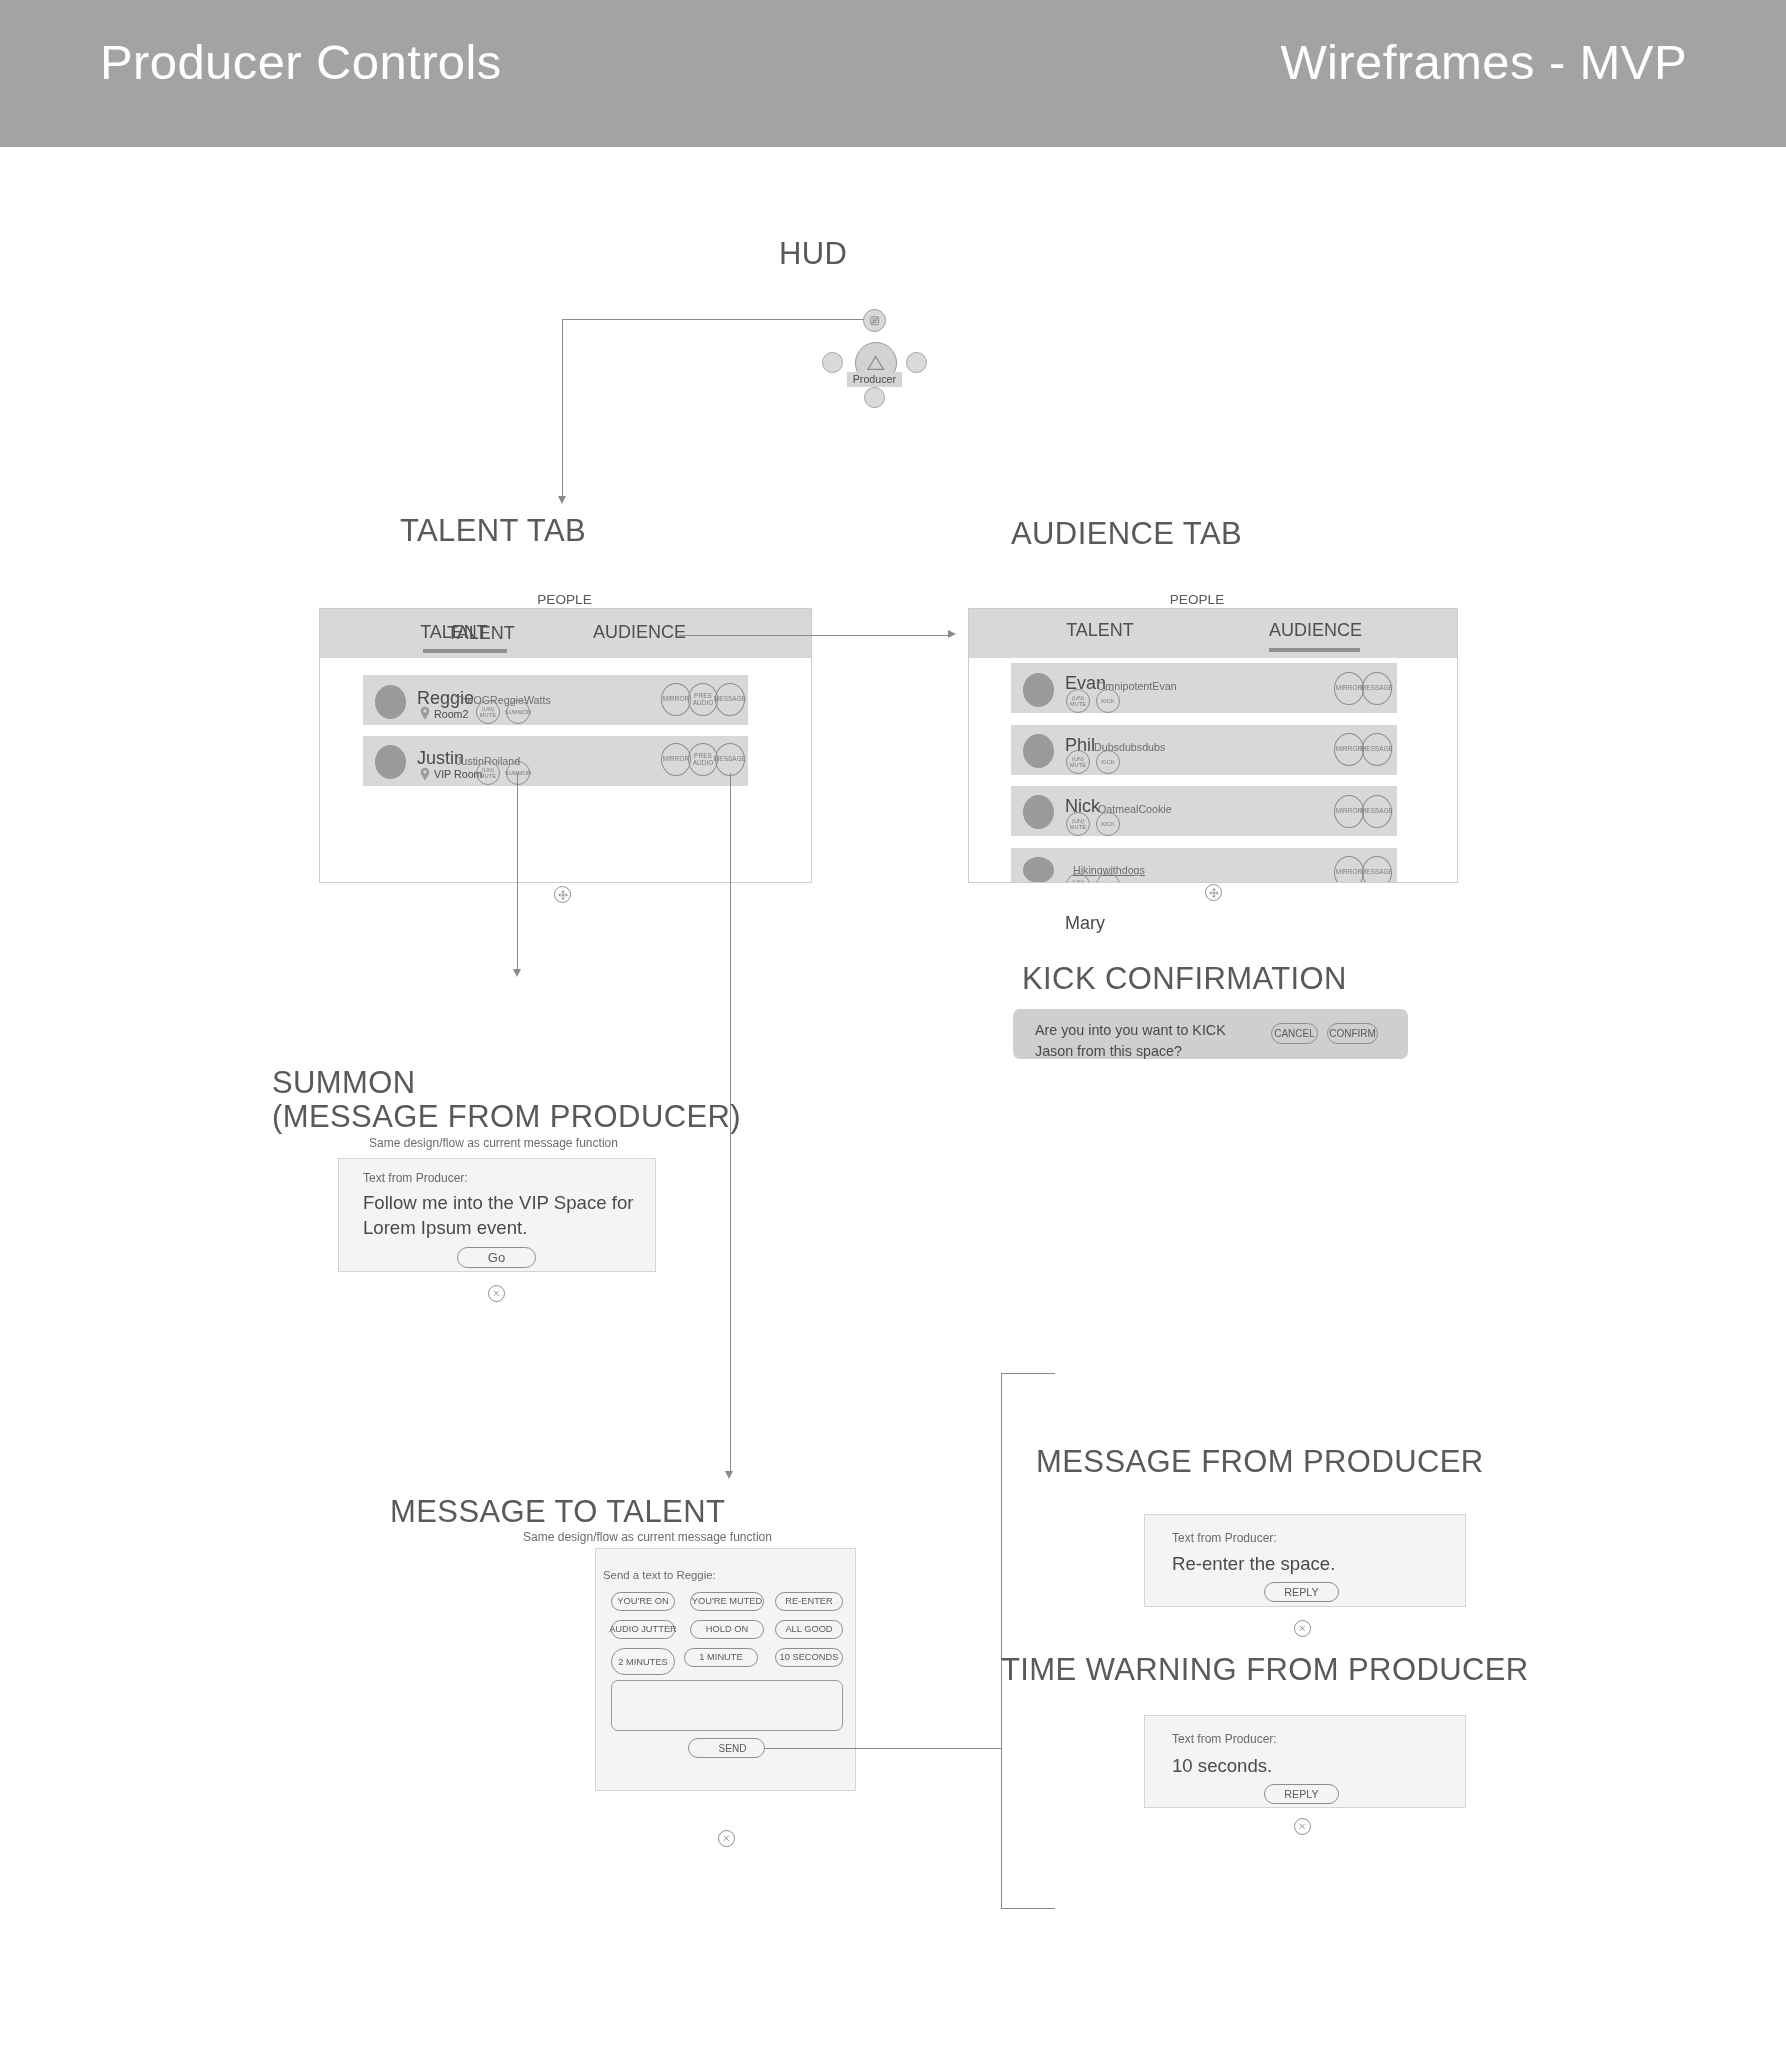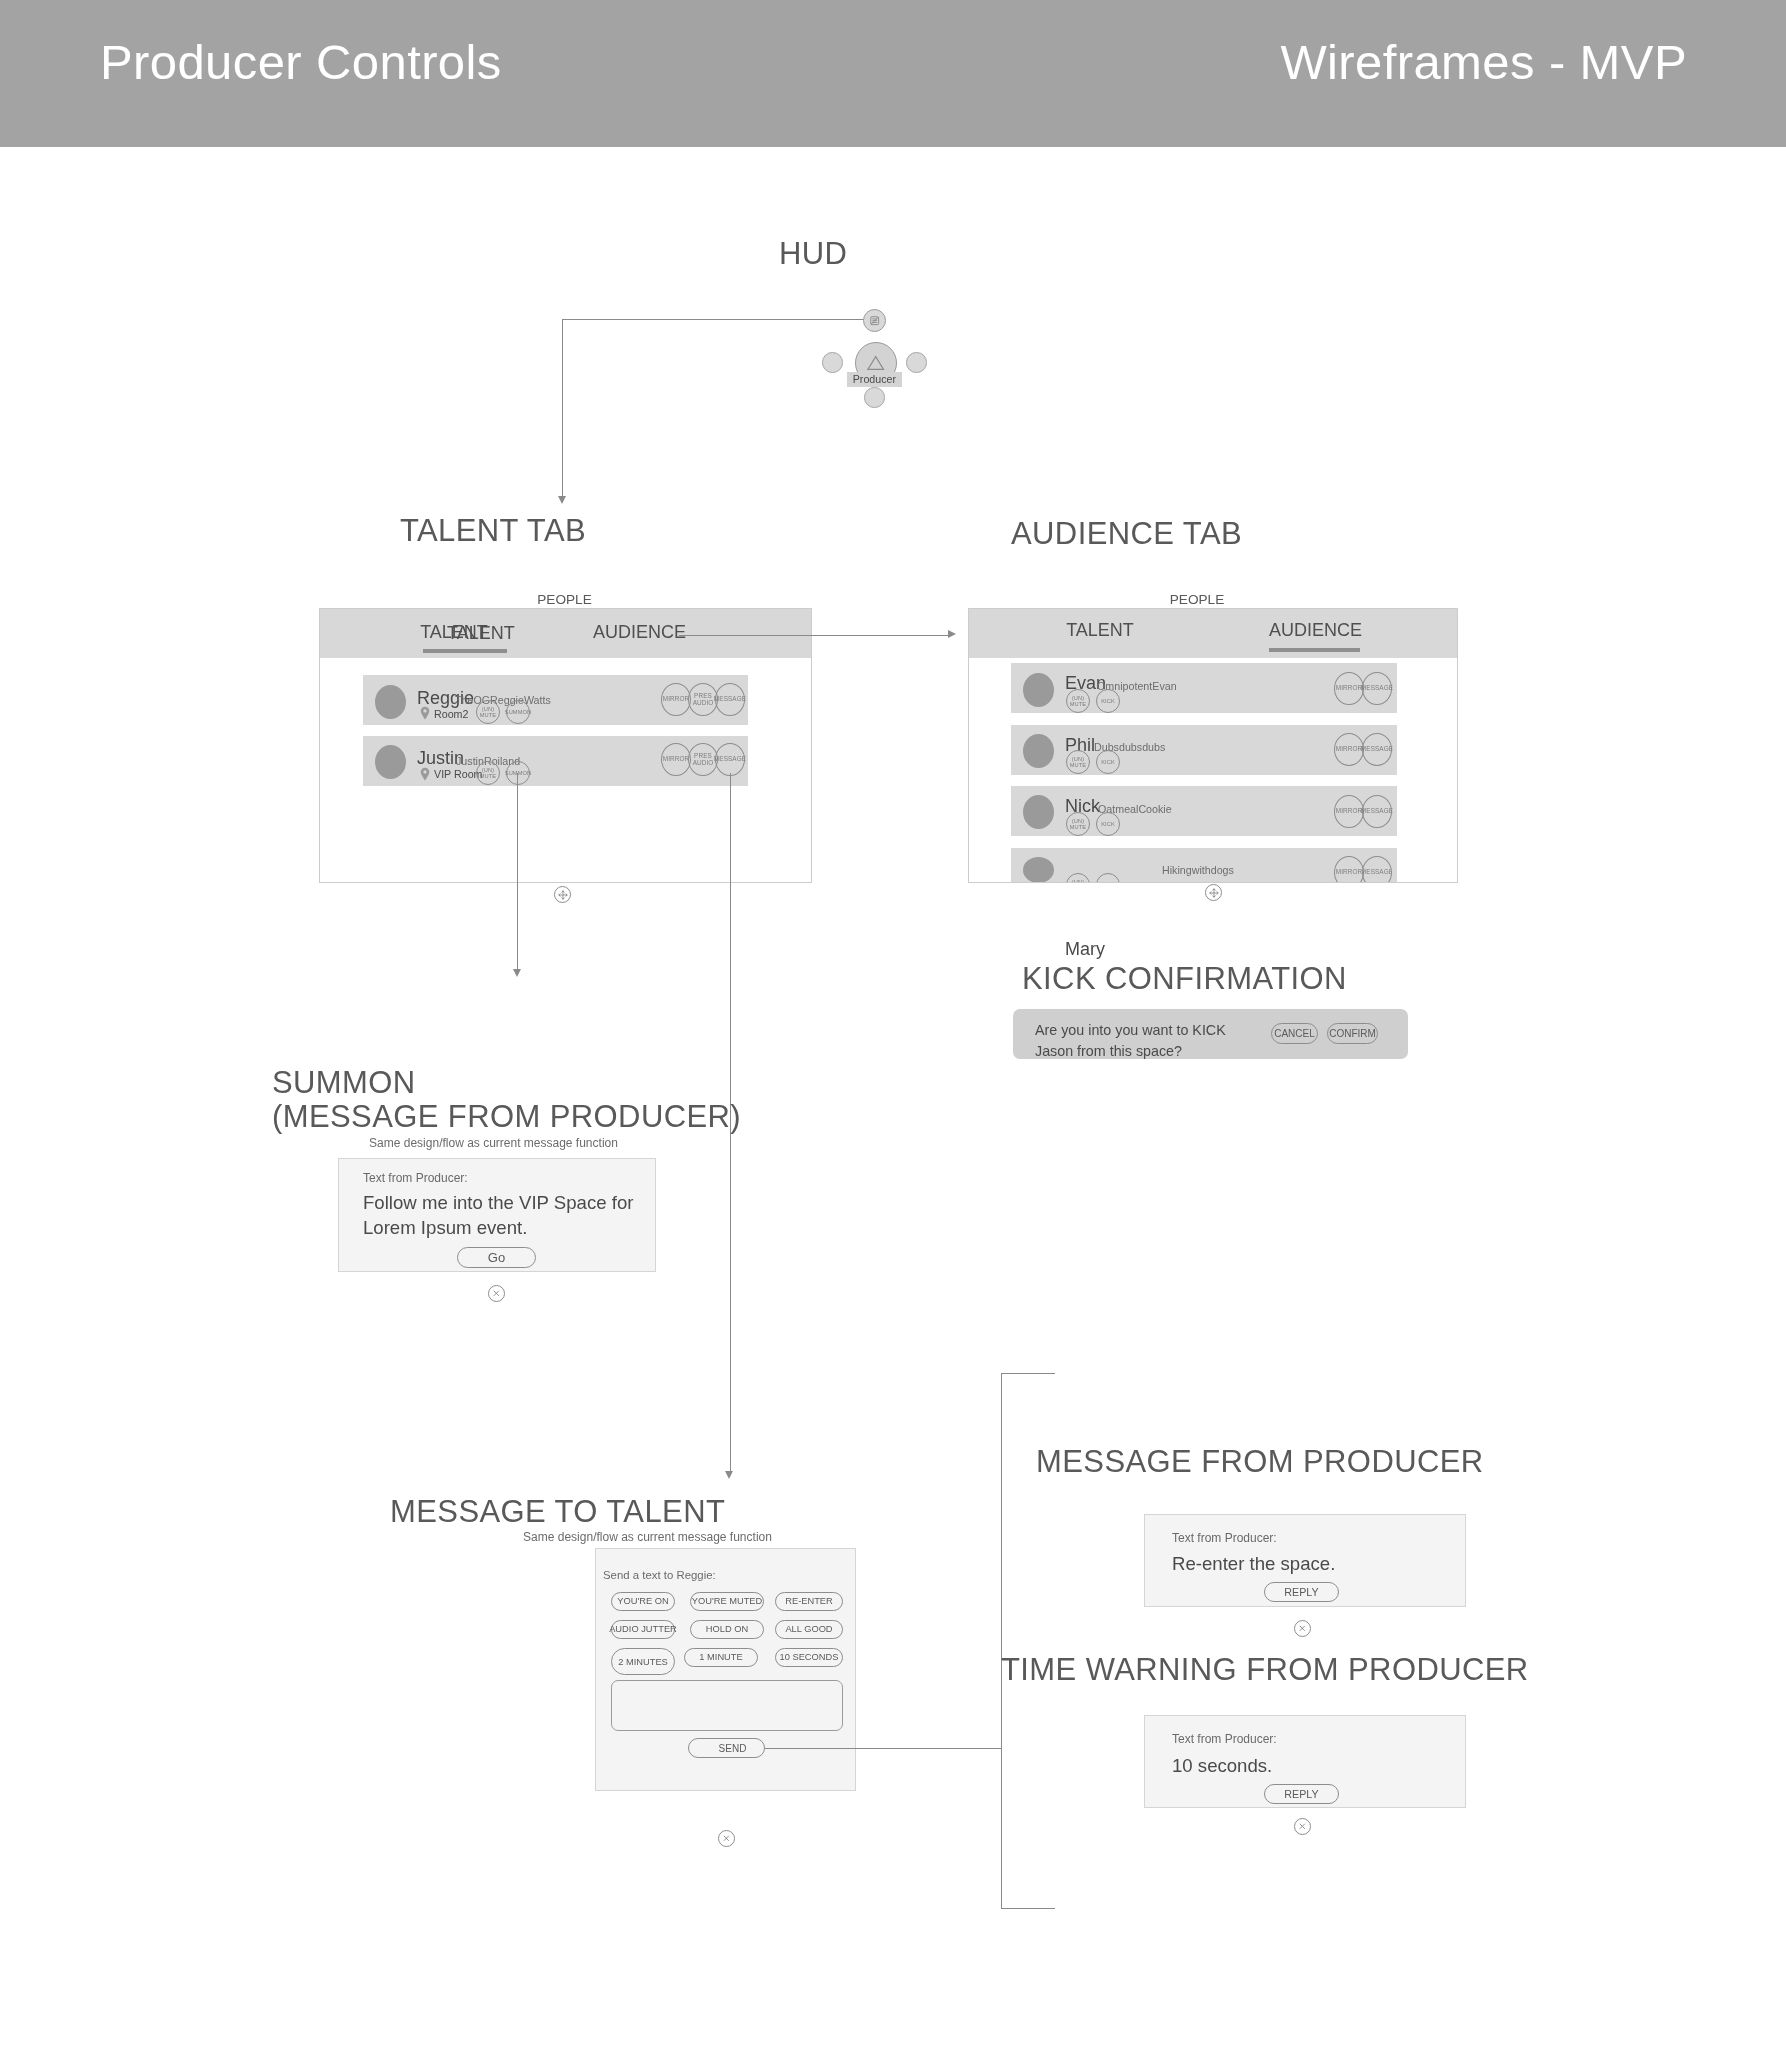--- a/index.html
+++ b/index.html
@@ -300,22 +300,22 @@
   <div class="cbtn" style="left:1066px;top:812px;width:24px;height:24px;">
       <span style="white-space:pre;">(UN)
 MUTE</span>
     </div>
   <div class="cbtn" style="left:1096px;top:812px;width:24px;height:24px;">KICK</div>
   <div class="cbtn big" style="left:1334px;top:795px;width:30px;height:33px;">MIRROR</div>
   <div class="cbtn big" style="left:1362px;top:795px;width:30px;height:33px;">MESSAGE</div>
 
   <div class="prow" style="left:1011px;top:848px;width:386px;height:35px;"></div>
   <div class="avatar" style="left:1023px;top:857px;width:31px;height:26px;"></div>
-  <div class="pname" style="left:1065px;top:907px;margin-top:32px;">Mary</div>
-  <div class="phandle" style="left:1162px;top:864px;">Hikingwithdogs</div>
+  <div class="pname" style="left:1065px;top:881px;margin-top:32px;">Mary</div>
+  <div class="phandle" style="left:1073px;top:864px;text-decoration:underline;">Hikingwithdogs</div>
   <div class="cbtn" style="left:1066px;top:873px;width:24px;height:24px;overflow:hidden;">
       <span style="white-space:pre;">(UN)
 MUTE</span>
     </div>
   <div class="cbtn" style="left:1096px;top:873px;width:24px;height:24px;overflow:hidden;">KICK</div>
   <div class="cbtn big" style="left:1334px;top:856px;width:30px;height:33px;overflow:hidden;">MIRROR</div>
   <div class="cbtn big" style="left:1362px;top:856px;width:30px;height:33px;overflow:hidden;">MESSAGE</div>
 
   <div style="position:absolute;left:968px;top:883px;width:490px;height:21.4px;background:#ffffff;"></div>
   <div style="position:absolute;left:968px;top:882px;width:490px;height:0.7px;background:#cccccc;"></div>

